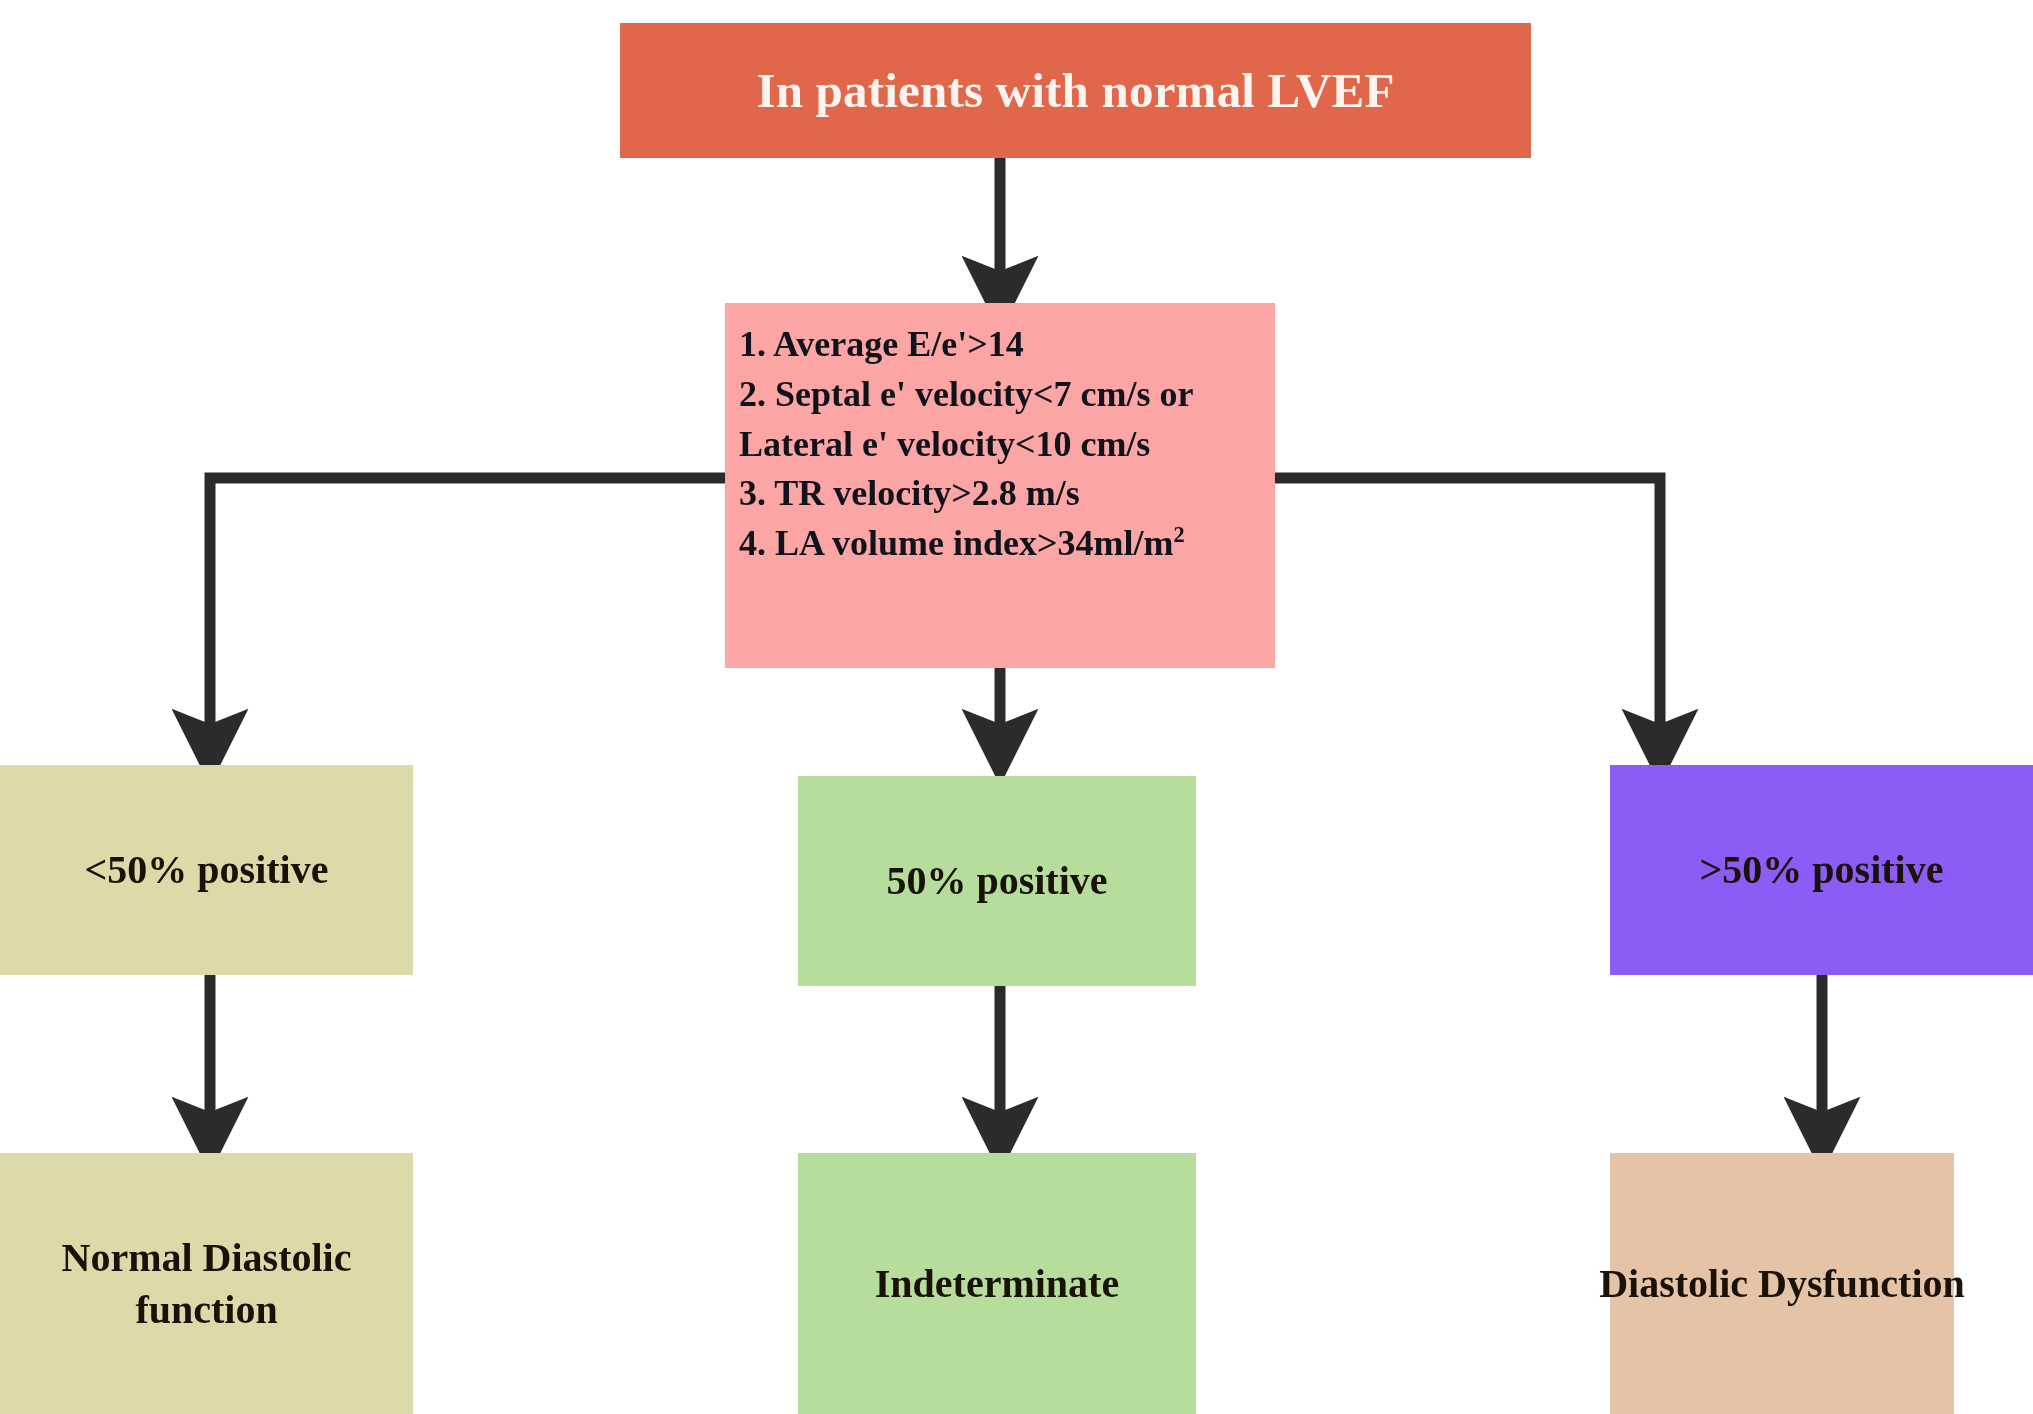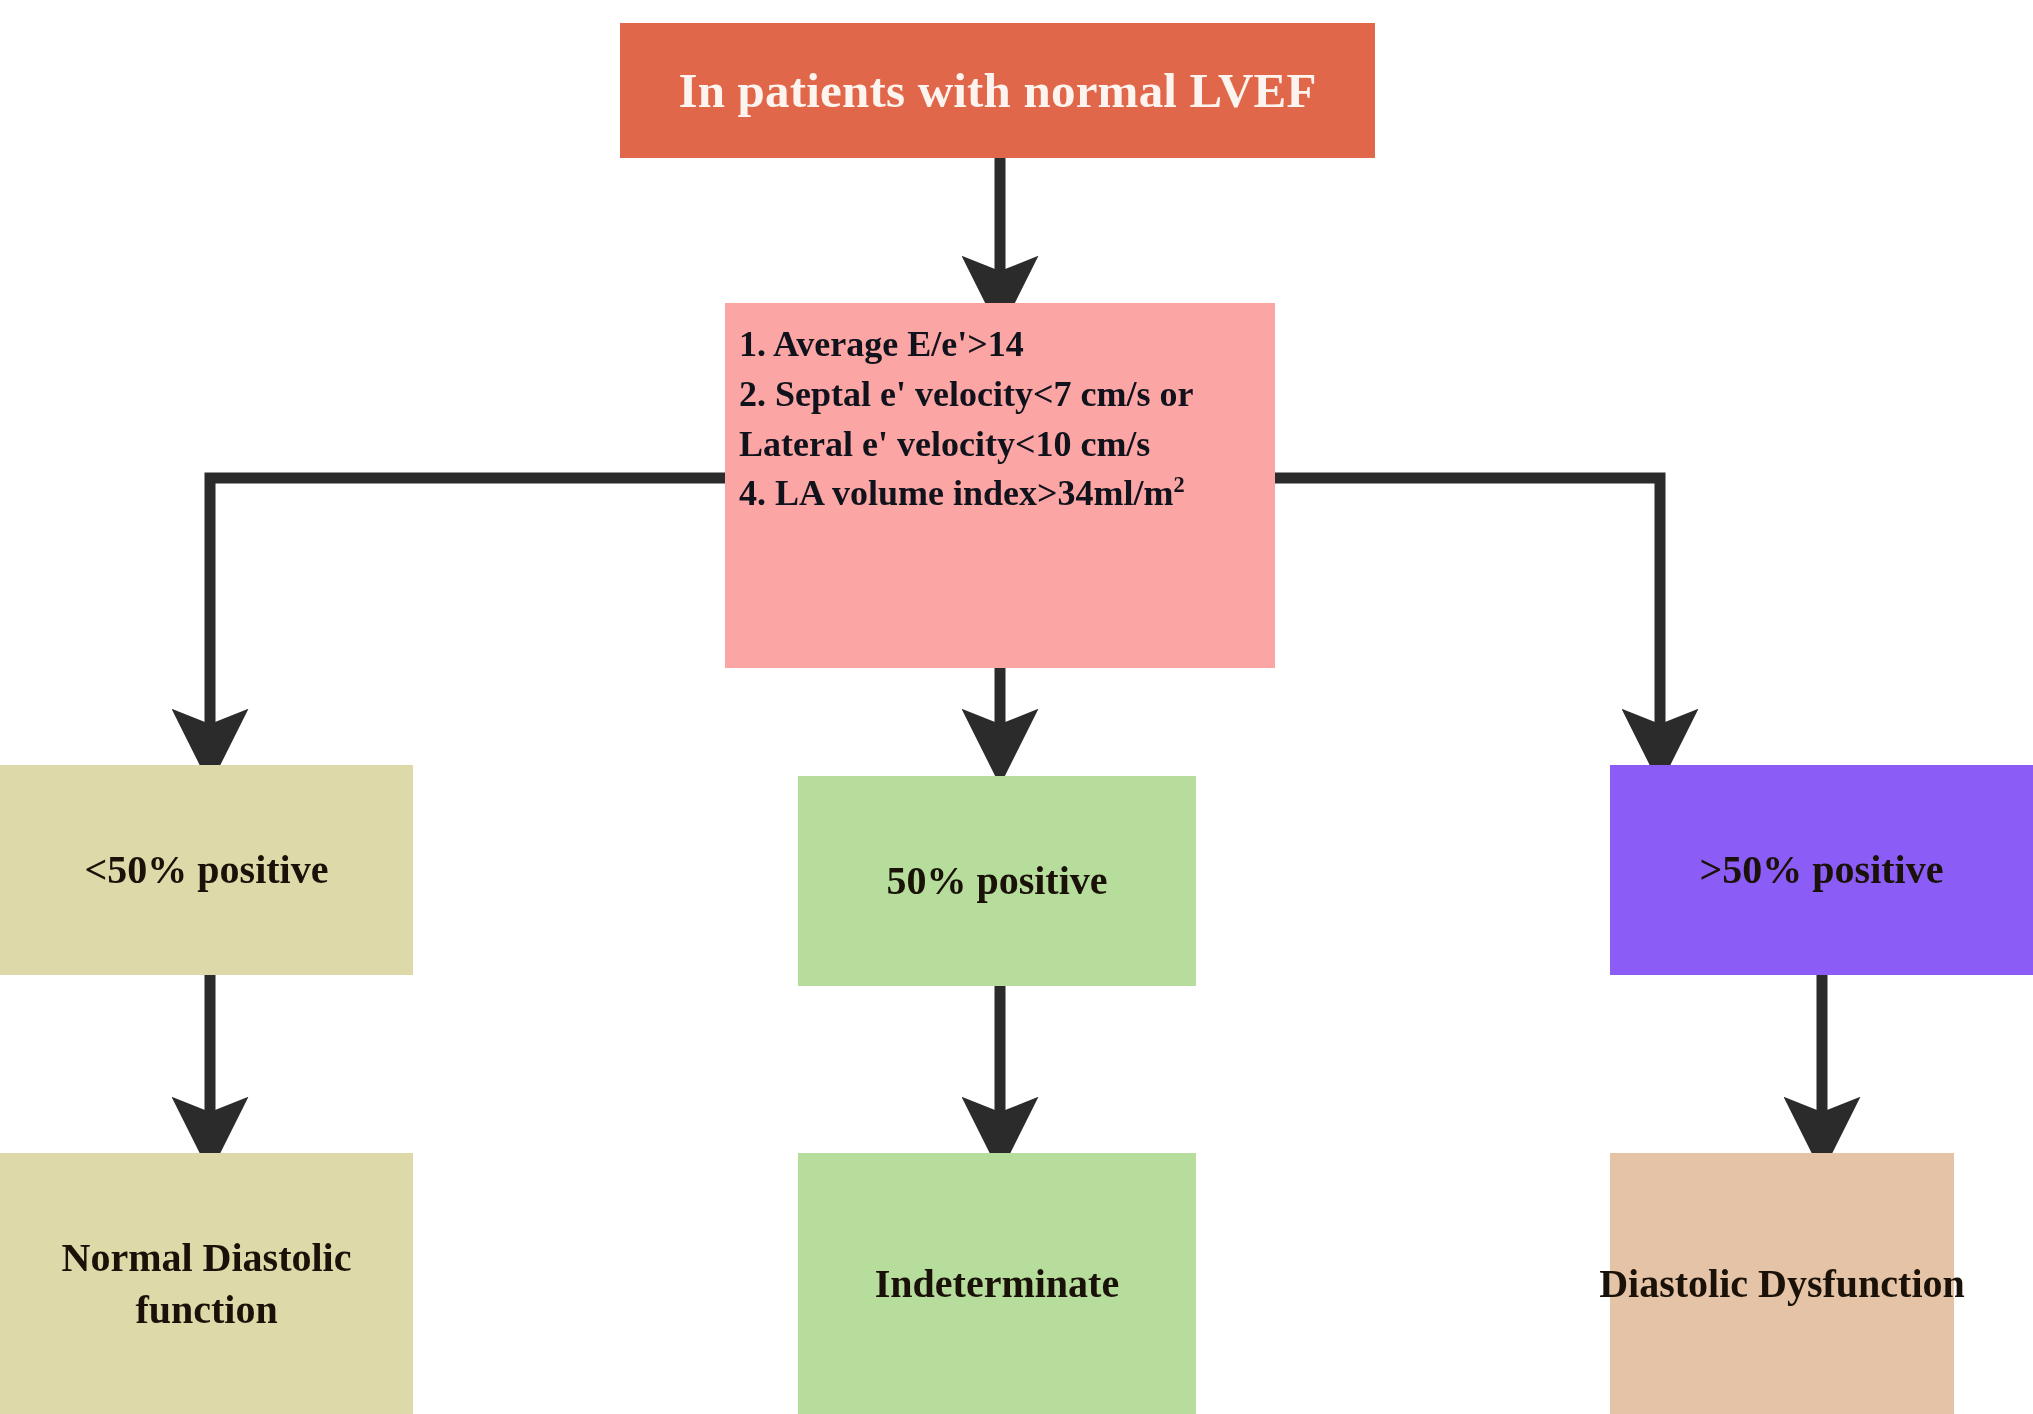--- a/index.html
+++ b/index.html
@@ -36,21 +36,21 @@
     font-weight: bold;
     color: #1a1208;
     line-height: 1.30;
     z-index: 2;
   }
 
   
   .node-root {
     left: 620px;
     top: 23px;
-    width: 755px;
+    width: 911px;
     height: 135px;
     background: #e0674a;
     color: #fdf4ef;
     font-size: 49px;
     letter-spacing: 0.2px;
   }
 
   
   .node-criteria {
     left: 725px;
@@ -142,20 +142,21 @@
   </svg>
 
   <div class="node node-root">
     <span class="label-text">In patients with normal LVEF</span>
   </div>
 
   <div class="node node-criteria">
     <span class="crit-line">1. Average E/e'&gt;14</span>
     <span class="crit-line">2. Septal e' velocity&lt;7 cm/s or</span>
     <span class="crit-line">Lateral e' velocity&lt;10 cm/s</span>
+    <span class="crit-line">3. TR velocity&gt;2.8 m/s</span>
     <span class="crit-line">
       <span>4. LA volume index&gt;34ml/m</span><sup>2</sup>
     </span>
   </div>
 
   <div class="node node-branch branch-left">
     <span class="label-text">&lt;50% positive</span>
   </div>
 
   <div class="node node-branch branch-mid">

